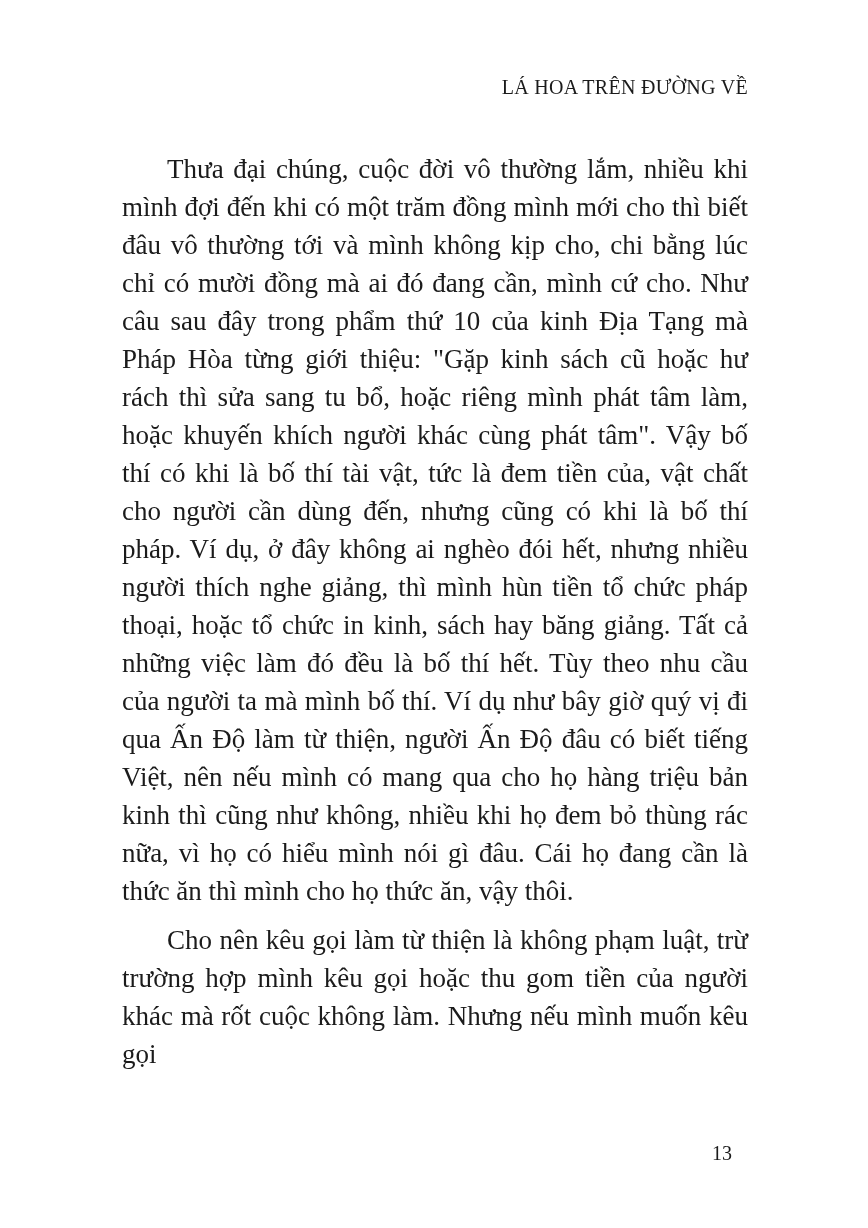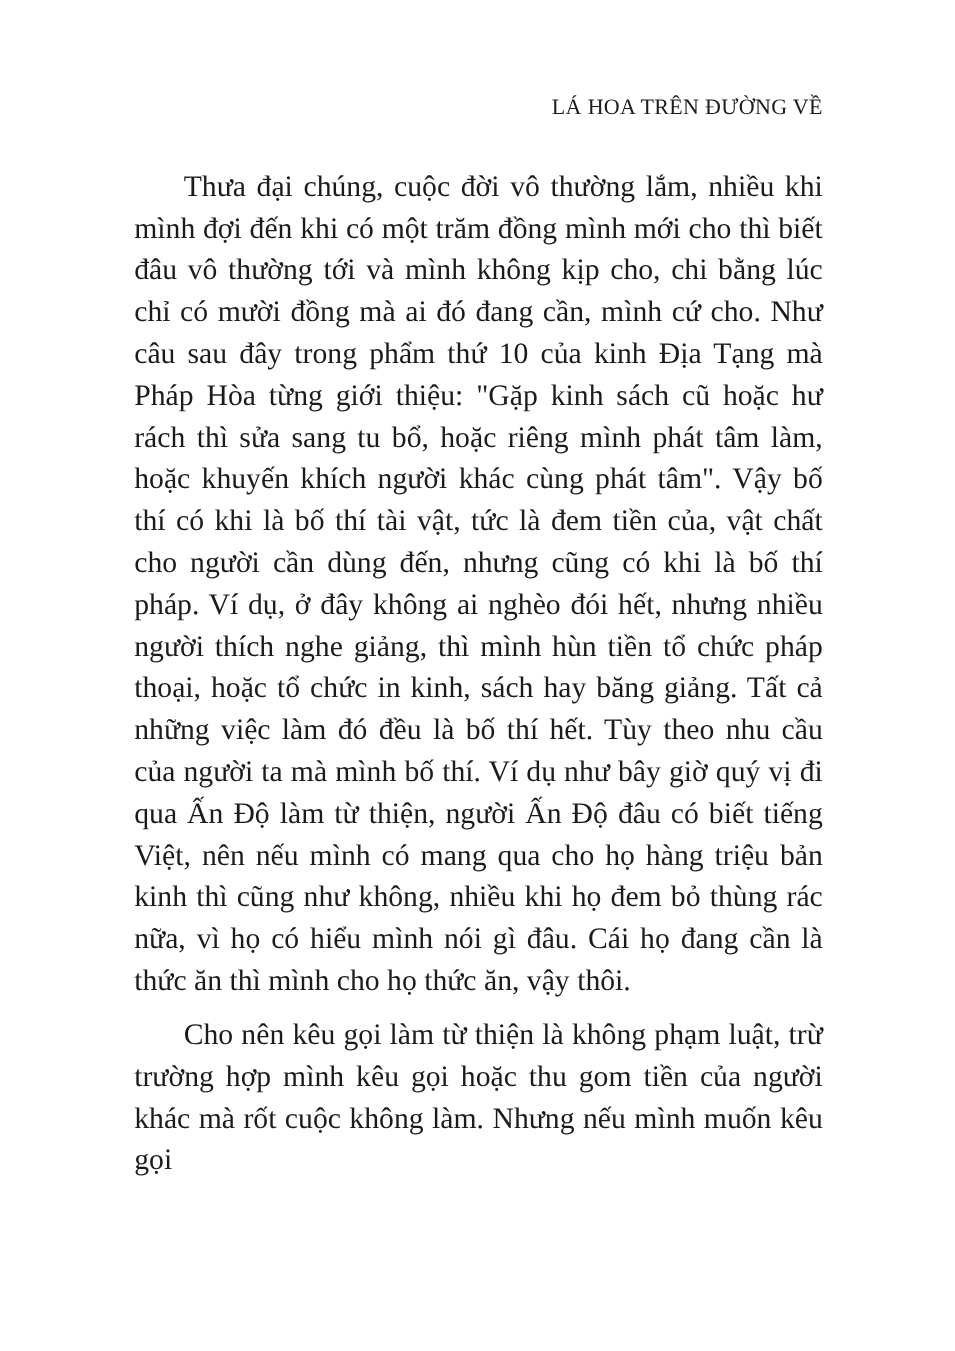--- a/index.html
+++ b/index.html
@@ -11,21 +11,21 @@
     position: relative;
     width: 868px;
     height: 1228px;
     background: #ffffff;
     font-family: "Liberation Serif", "DejaVu Serif", serif;
     color: #1b1b1b;
     overflow: hidden;
   }
   .running-header {
     position: absolute;
-    top: 87px;
+    top: 76px;
     left: 122px;
     width: 626px;
     text-align: right;
     font-size: 20px;
     letter-spacing: 0.3px;
     color: #1b1b1b;
     white-space: nowrap;
   }
   .body-text {
     position: absolute;
@@ -60,14 +60,15 @@
 
 <div class="page">
 
   <div class="running-header">LÁ HOA TRÊN ĐƯỜNG VỀ</div>
 
   <div class="body-text">
     <p class="para indented">Thưa đại chúng, cuộc đời vô thường lắm, nhiều khi mình đợi đến khi có một trăm đồng mình mới cho thì biết đâu vô thường tới và mình không kịp cho, chi bằng lúc chỉ có mười đồng mà ai đó đang cần, mình cứ cho. Như câu sau đây trong phẩm thứ 10 của kinh Địa Tạng mà Pháp Hòa từng giới thiệu: "Gặp kinh sách cũ hoặc hư rách thì sửa sang tu bổ, hoặc riêng mình phát tâm làm, hoặc khuyến khích người khác cùng phát tâm". Vậy bố thí có khi là bố thí tài vật, tức là đem tiền của, vật chất cho người cần dùng đến, nhưng cũng có khi là bố thí pháp. Ví dụ, ở đây không ai nghèo đói hết, nhưng nhiều người thích nghe giảng, thì mình hùn tiền tổ chức pháp thoại, hoặc tổ chức in kinh, sách hay băng giảng. Tất cả những việc làm đó đều là bố thí hết. Tùy theo nhu cầu của người ta mà mình bố thí. Ví dụ như bây giờ quý vị đi qua Ấn Độ làm từ thiện, người Ấn Độ đâu có biết tiếng Việt, nên nếu mình có mang qua cho họ hàng triệu bản kinh thì cũng như không, nhiều khi họ đem bỏ thùng rác nữa, vì họ có hiểu mình nói gì đâu. Cái họ đang cần là thức ăn thì mình cho họ thức ăn, vậy thôi.</p>
     <p class="para indented">Cho nên kêu gọi làm từ thiện là không phạm luật, trừ trường hợp mình kêu gọi hoặc thu gom tiền của người khác mà rốt cuộc không làm. Nhưng nếu mình muốn kêu gọi</p>
   </div>
 
+  <div class="page-number">13</div>
 
 </div>
 
 </body></html>

